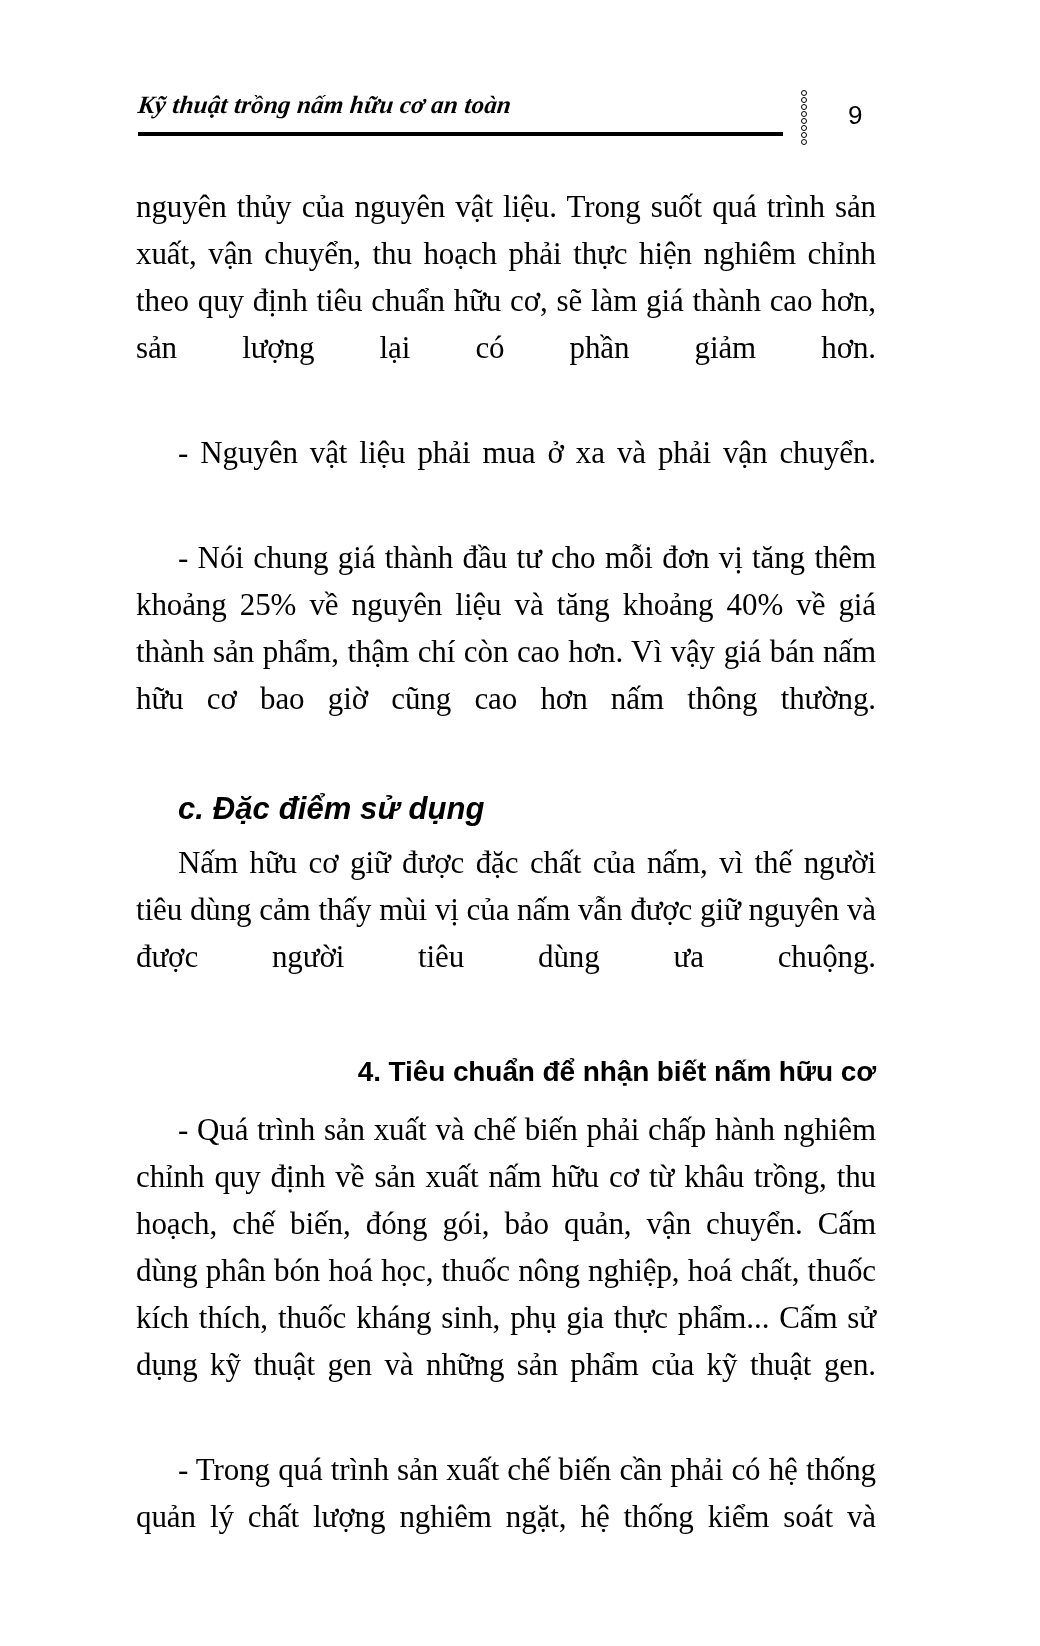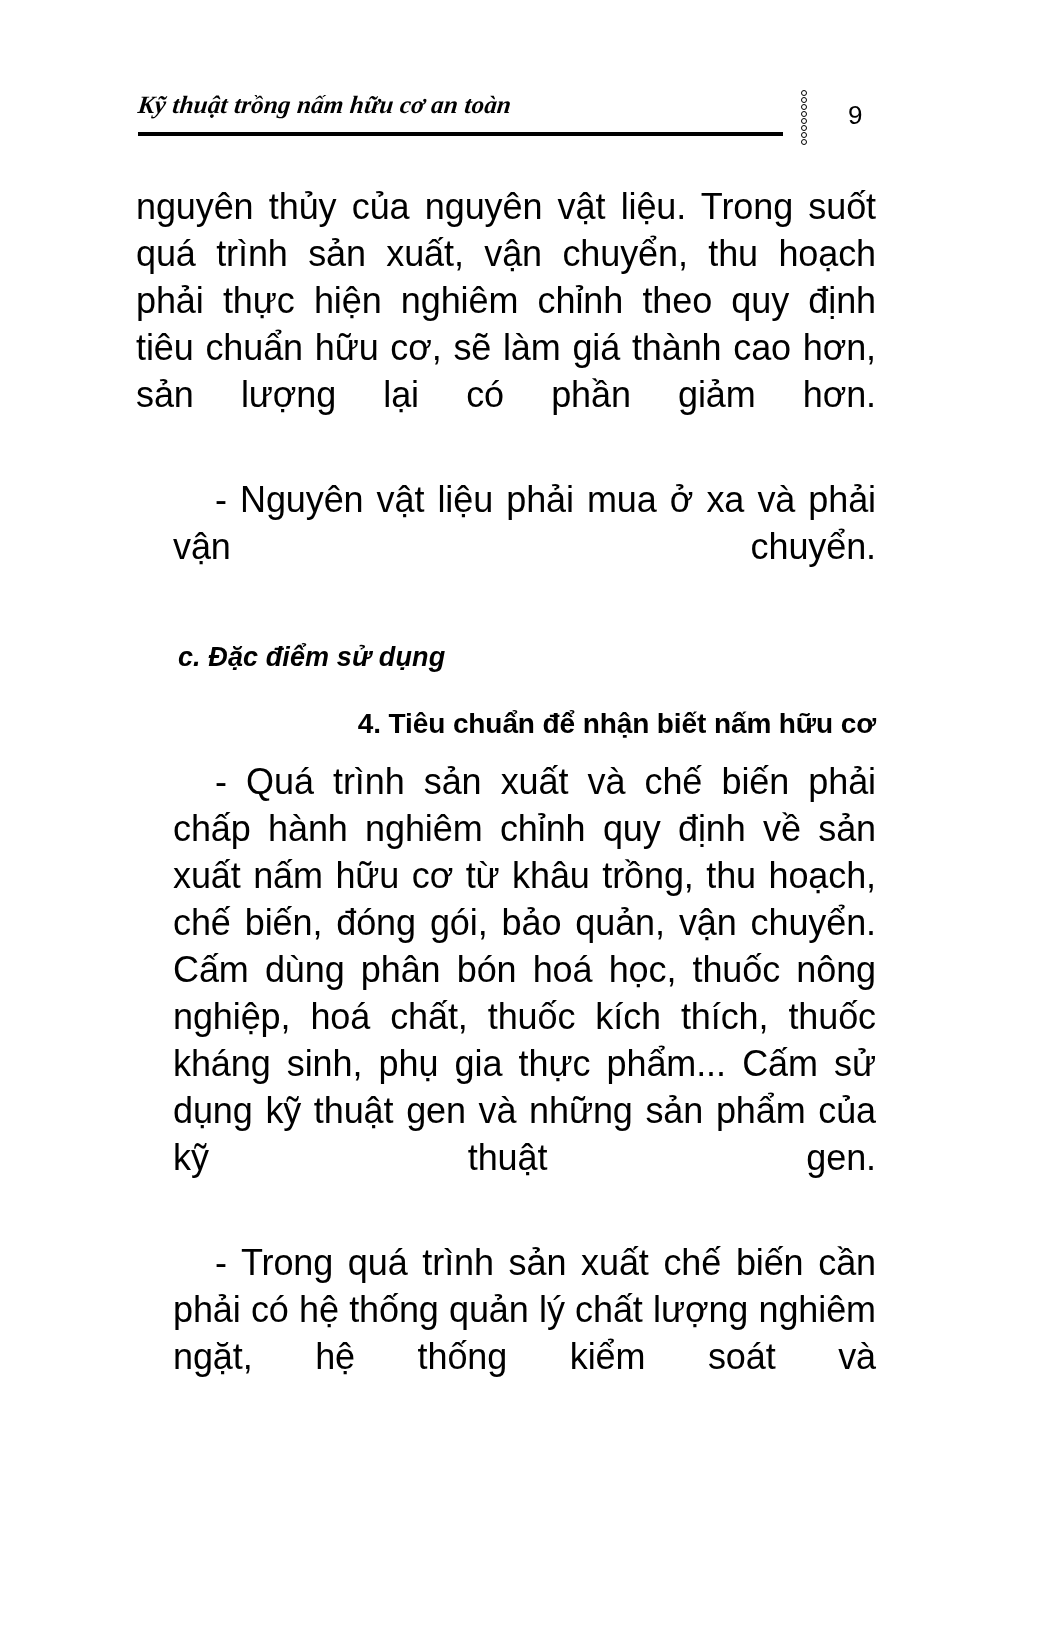--- a/index.html
+++ b/index.html
@@ -87,51 +87,50 @@
   
   .content {
     position: absolute;
     left: 136px;
     top: 183px;
     width: 740px;
   }
 
   p.body {
     margin: 0;
-    font-size: 36px;
+    font-size: 31px;
     line-height: 47px;
     text-align: justify;
     text-justify: inter-word;
-    font-family: Liberation Sans, sans-serif;
+    font-family: Liberation Serif, serif;
     letter-spacing: -0.1px;
   }
 
   p.body.indent {
     text-indent: 42px;
   }
 
   p.body.spaced {
     margin-top: 11px;
-    margin-left: 37px;
   }
 
   
   p.body::after {
     content: "";
     display: inline-block;
     width: 100%;
   }
 
   h3.sub-heading {
     margin: 18px 0 8px 0;
     text-indent: 42px;
     font-family: "Liberation Sans", "DejaVu Sans", sans-serif;
     font-style: italic;
     font-weight: bold;
-    font-size: 27px;
+    font-size: 31px;
     line-height: 44px;
     letter-spacing: 0.1px;
   }
 
   h2.section-heading {
     margin: 22px 0 8px 0;
     font-family: "Liberation Sans", "DejaVu Sans", sans-serif;
     font-weight: bold;
     font-size: 28px;
     line-height: 46px;
@@ -162,23 +161,25 @@
 
     <div class="header-page-number">9</div>
   </div>
 
   <div class="content">
 
     <p class="body">nguyên thủy của nguyên vật liệu. Trong suốt quá trình sản xuất, vận chuyển, thu hoạch phải thực hiện nghiêm chỉnh theo quy định tiêu chuẩn hữu cơ, sẽ làm giá thành cao hơn, sản lượng lại có phần giảm hơn.</p>
 
     <p class="body indent spaced">- Nguyên vật liệu phải mua ở xa và phải vận chuyển.</p>
 
+    <p class="body indent spaced">- Nói chung giá thành đầu tư cho mỗi đơn vị tăng thêm khoảng 25% về nguyên liệu và tăng khoảng 40% về giá thành sản phẩm, thậm chí còn cao hơn. Vì vậy giá bán nấm hữu cơ bao giờ cũng cao hơn nấm thông thường.</p>
 
     <h3 class="sub-heading">c. Đặc điểm sử dụng</h3>
 
+    <p class="body indent">Nấm hữu cơ giữ được đặc chất của nấm, vì thế người tiêu dùng cảm thấy mùi vị của nấm vẫn được giữ nguyên và được người tiêu dùng ưa chuộng.</p>
 
     <h2 class="section-heading">4. Tiêu chuẩn để nhận biết nấm hữu cơ</h2>
 
 
     <p class="body indent spaced">- Quá trình sản xuất và chế biến phải chấp hành nghiêm chỉnh quy định về sản xuất nấm hữu cơ từ khâu trồng, thu hoạch, chế biến, đóng gói, bảo quản, vận chuyển. Cấm dùng phân bón hoá học, thuốc nông nghiệp, hoá chất, thuốc kích thích, thuốc kháng sinh, phụ gia thực phẩm... Cấm sử dụng kỹ thuật gen và những sản phẩm của kỹ thuật gen.</p>
 
     <p class="body indent spaced">- Trong quá trình sản xuất chế biến cần phải có hệ thống quản lý chất lượng nghiêm ngặt, hệ thống kiểm soát và</p>
 
   </div>
 </div>

